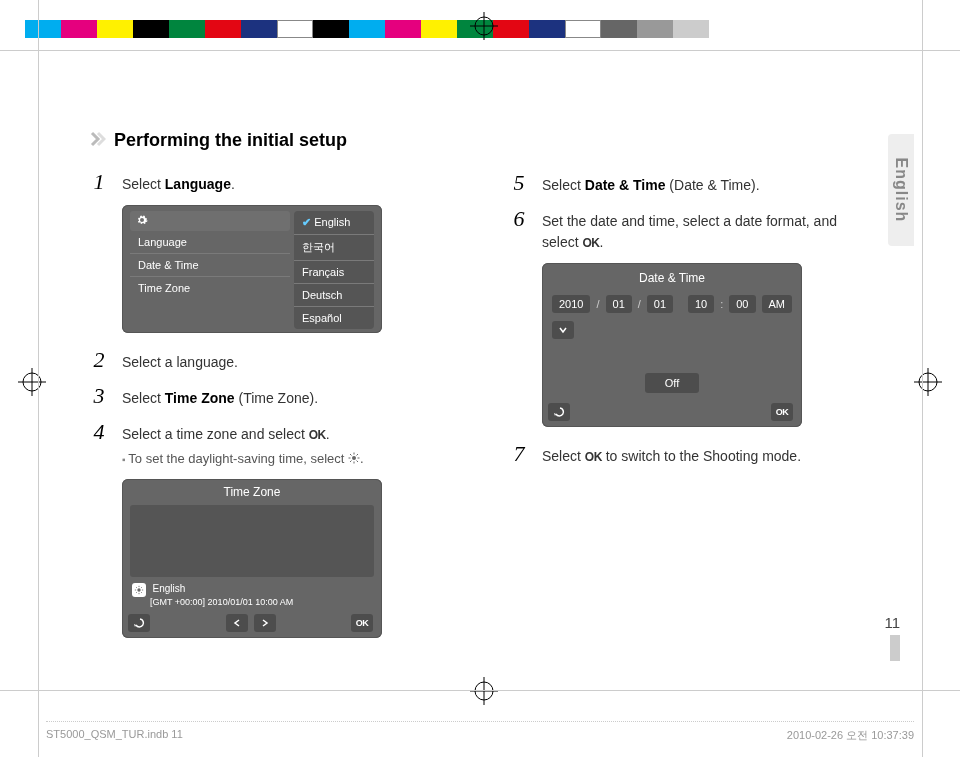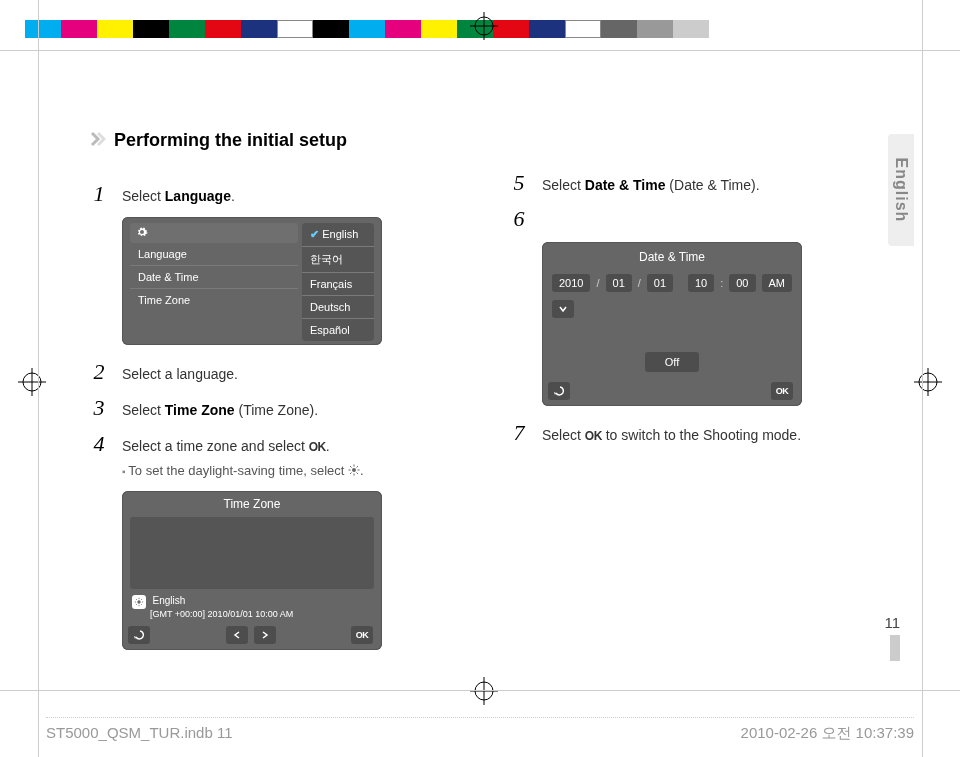--- a/index.html
+++ b/index.html
@@ -23,39 +23,39 @@
 
   
   .lang-tab { position: absolute; top: 134px; right: 46px; width: 26px; height: 112px; background: #eee; border-radius: 4px 0 0 4px; display: flex; align-items: center; justify-content: center; }
   .lang-tab .vert { transform: rotate(90deg); font-weight: bold; color: #888; font-size: 16px; letter-spacing: 1px; }
   .lang-dot { position: absolute; top: 140px; right: 56px; width: 10px; height: 10px; background: #ddd; border-radius: 2px; }
 
   
   .content { position: absolute; top: 130px; left: 90px; width: 780px; display: flex; gap: 60px; }
   .col { flex: 1; }
 
-  .heading-wrap { display: flex; align-items: center; margin-bottom: 30px; }
+  .heading-wrap { display: flex; align-items: center; margin-bottom: 18px; }
   .heading-chev { margin-right: 8px; }
   .heading { font-size: 18px; font-weight: bold; color: #000; }
 
   .steps { list-style: none; }
   .step { display: flex; gap: 14px; margin-bottom: 10px; font-size: 14px; color: #333; align-items: baseline; }
   .step-num { font-family: Georgia, "Times New Roman", serif; font-style: italic; font-size: 22px; color: #000; width: 18px; text-align: center; flex-shrink: 0; }
   .step-body { flex: 1; line-height: 1.5; }
   .step-sub { margin-left: 0px; margin-top: 4px; font-size: 13px; color: #555; }
   .bullet::before { content: "▪ "; color: #888; font-size: 10px; }
 
   .ok { font-family: Arial, sans-serif; font-weight: 900; font-size: 12px; letter-spacing: -.5px; }
 
   
   .panel { background: #666; border-radius: 6px; width: 260px; margin: 8px 0 14px 32px; color: #fff; font-size: 11px; box-shadow: inset 0 0 0 1px #555; }
   .panel-inner { padding: 6px 8px 4px 8px; }
   .panel-row { display: flex; align-items: stretch; }
   .panel-left { flex: 1; }
-  .panel-right { width: 72px; background: #555; border-radius: 4px; margin-left: 4px; }
+  .panel-right { width: 80px; background: #555; border-radius: 4px; margin-left: 4px; }
   .menu-hdr { display: flex; align-items: center; padding: 3px 6px; font-size: 11px; background: #6f6f6f; border-radius: 3px; margin-bottom: 0px; }
   .menu-hdr svg { margin-right: 4px; }
   .list-item { padding: 5px 8px; border-top: 1px solid #7a7a7a; font-size: 11px; }
   .list-item.first { border-top: none; }
   .opt { padding: 5px 8px; border-top: 1px solid #7a7a7a; font-size: 11px; position: relative; }
   .opt.first { border-top: none; }
   .opt .chk { color: #6cf; margin-right: 3px; font-weight: bold; }
 
   .panel-footer { display: flex; justify-content: space-between; padding: 4px 6px 6px 6px; }
   .btn { background: #4d4d4d; border-radius: 3px; min-width: 22px; height: 18px; display: inline-flex; align-items: center; justify-content: center; color: #fff; font-size: 10px; margin-right: 3px; }
@@ -82,21 +82,21 @@
   .dt-sep { color: #ccc; font-size: 11px; }
   .dt-off { text-align: center; padding: 6px; }
   .off-chip { background: #4d4d4d; border-radius: 3px; padding: 4px 20px; font-size: 11px; display: inline-block; margin-top: 24px; }
   .vbump { display:flex; padding: 0 10px 4px 10px;}
 
   
   .page-num-box { position: absolute; bottom: 96px; right: 60px; text-align: right; }
   .page-num { font-size: 15px; color: #444; }
   .page-bar { width: 10px; height: 26px; background: #ccc; margin-left: auto; margin-top: 4px; }
 
-  .doc-footer { position: absolute; bottom: 14px; left: 46px; right: 46px; display: flex; justify-content: space-between; font-size: 15px; color: #999; border-top: 1px dotted #ccc; padding-top: 6px; }
+  .doc-footer { position: absolute; bottom: 14px; left: 46px; right: 46px; display: flex; justify-content: space-between; font-size: 11px; color: #999; border-top: 1px dotted #ccc; padding-top: 6px; }
 
   b { font-weight: bold; color: #000; }
 </style>
 </head>
 <body>
 
 <div class="swatches">
     <div class="swatch" style="background: rgb(0, 173, 239);"></div>
     <div class="swatch" style="background: rgb(229, 0, 126);"></div>
     <div class="swatch" style="background: rgb(255, 241, 0);"></div>
@@ -294,20 +294,21 @@
   </div>
 
   <div class="col" style="padding-top:40px;">
     <ul class="steps">
       <li class="step">
         <span class="step-num">5</span>
         <span class="step-body">Select <b>Date &amp; Time</b> (Date &amp; Time).</span>
       </li>
       <li class="step">
         <span class="step-num">6</span>
+        <span class="step-body">Set the date and time, select a date format, and select <span class="ok">OK</span>.</span>
       </li>
     </ul>
 
     <div class="panel dt-panel">
       <div class="dt-title">Date &amp; Time</div>
       <div class="dt-row">
         <span class="chip">2010</span>
         <span class="dt-sep">/</span>
         <span class="chip">01</span>
         <span class="dt-sep">/</span>

